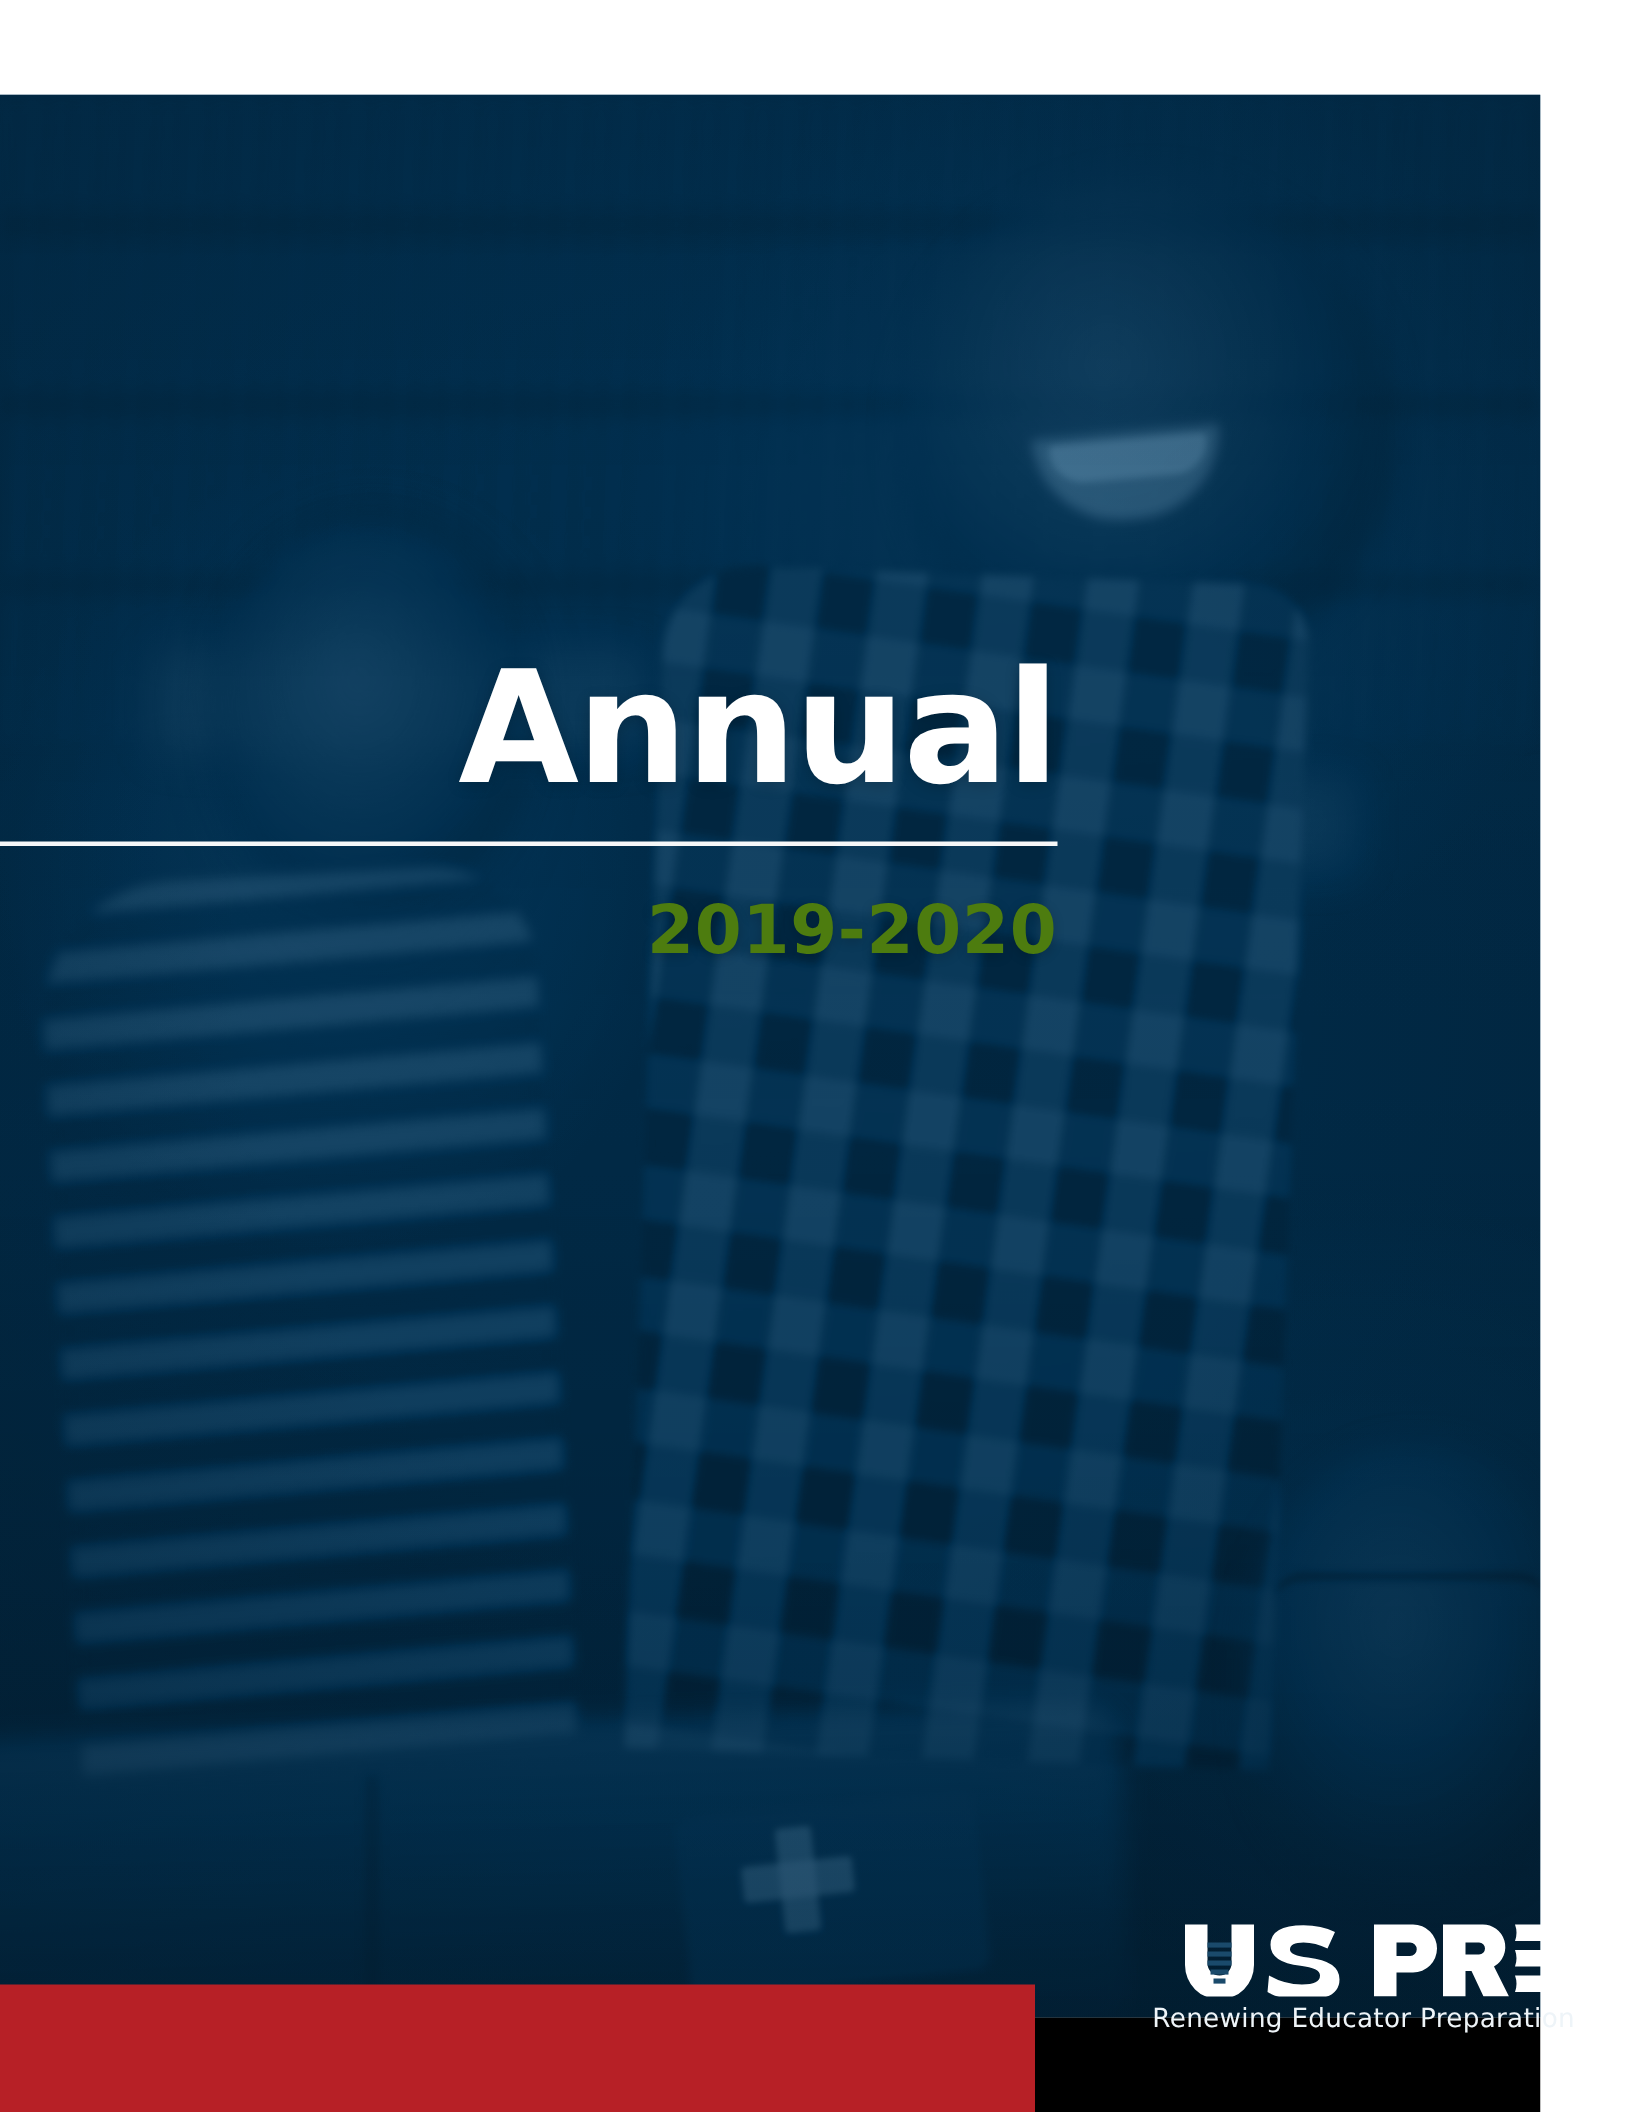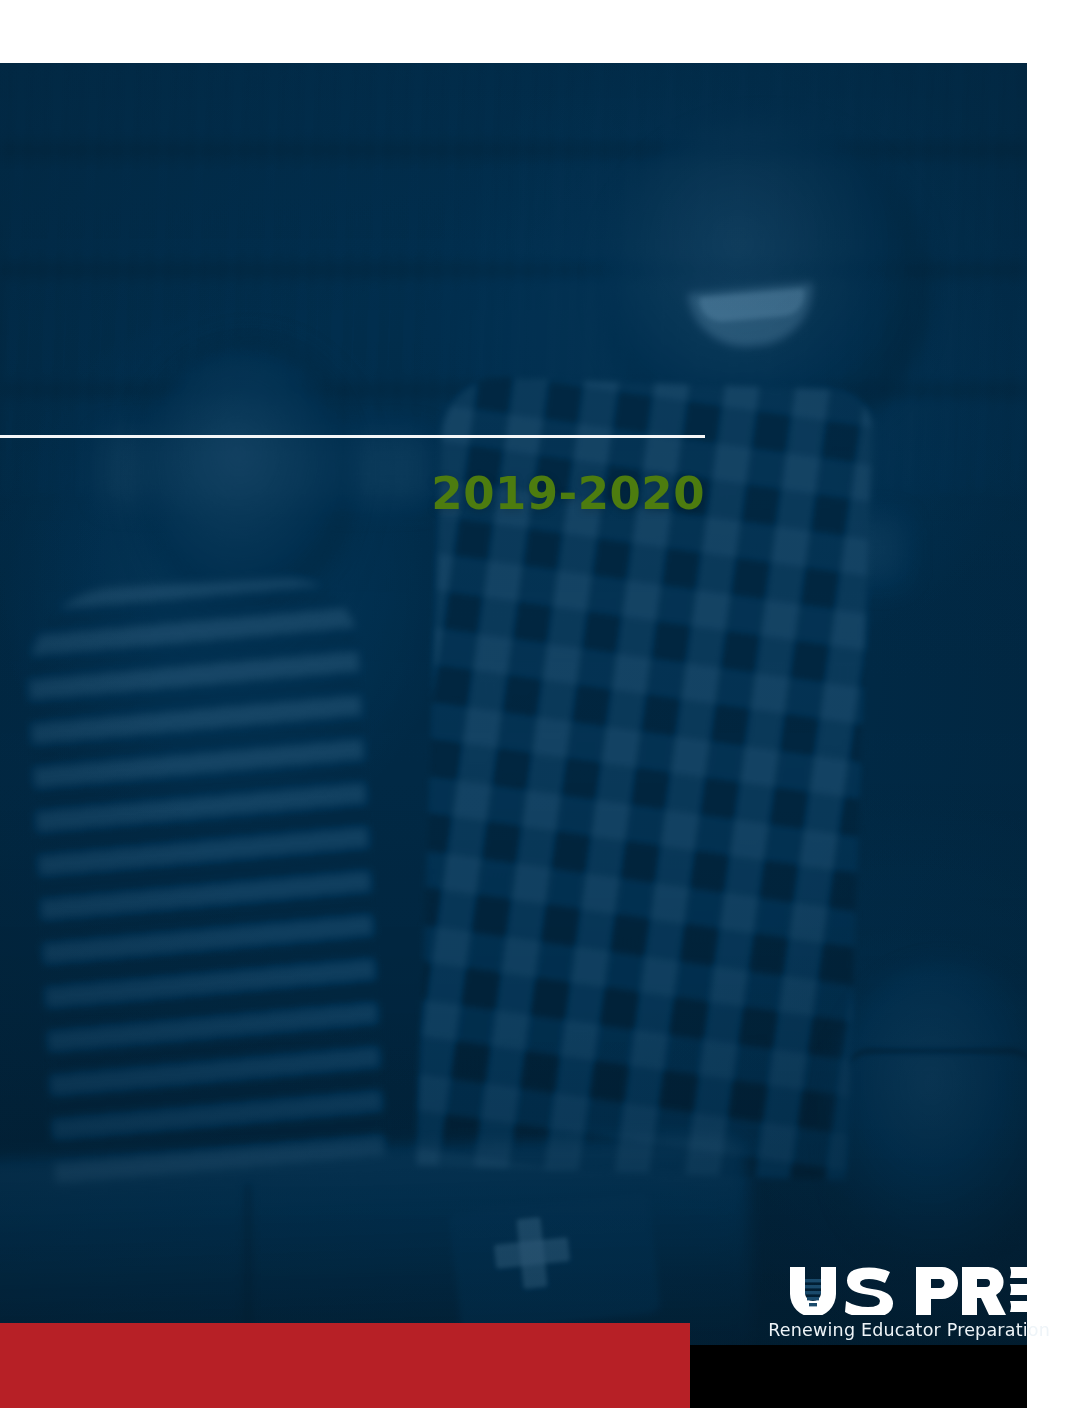--- a/index.html
+++ b/index.html
@@ -221,21 +221,21 @@
     font-family:"DejaVu Sans", sans-serif;
     font-weight:700;
     font-size:45px;
     letter-spacing:.5px;
     text-shadow:0 2px 8px rgba(0,0,0,.18);
   }
 
   
   .logo {
     position:absolute;
-    right:38px; bottom:68px;
+    right:38px; bottom:52px;
     z-index:45;
     text-align:right;
   }
   .logo-mark {
     display:flex;
     align-items:flex-end;
     justify-content:flex-end;
     gap:0px;
   }
   .logo-svg { display:block; }
@@ -307,20 +307,21 @@
     <div class="toy-cross-v"></div>
     <div class="toy-cross-h"></div>
 
     <div class="duotone"></div>
     <div class="duotone2"></div>
     <div class="vignette"></div>
   </div>
 
   <div class="cover-text">
     <div class="title">
+      <span class="title-line">Annual</span>
     </div>
     <div class="rule"></div>
     <div class="year">2019-2020</div>
   </div>
 
   <div class="logo">
     <div class="logo-mark">
       <svg class="logo-svg" width="262" height="50" viewBox="0 0 262 50" aria-hidden="true">
 
         <path d="M2 2 h15 v26 a8 8 0 0 0 16 0 V2 h15 v27 a23 23 0 0 1 -46 0 Z" fill="#ffffff"></path>

